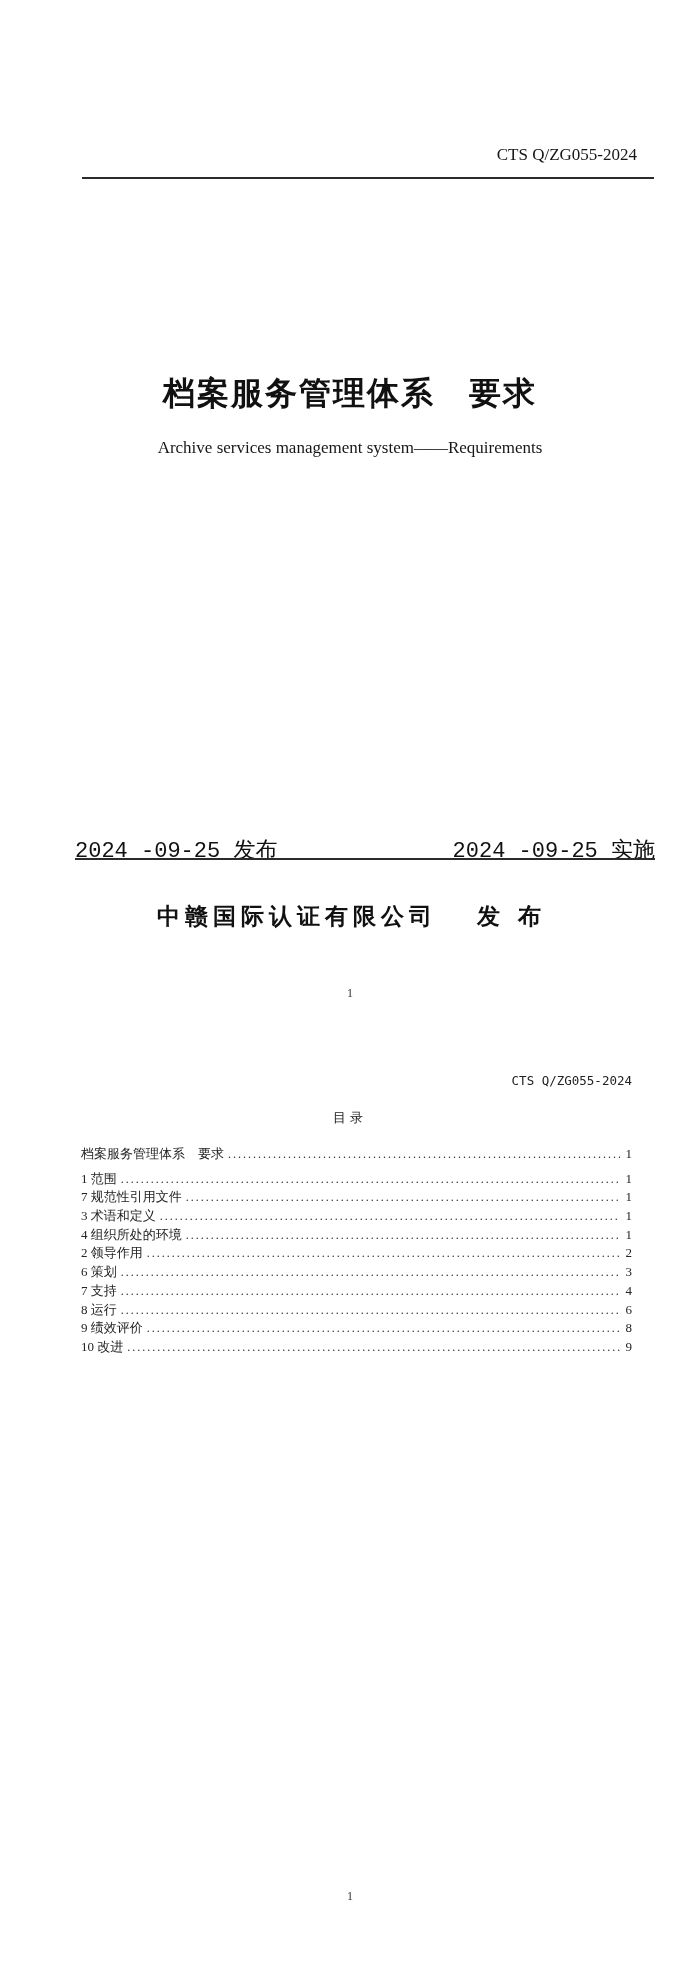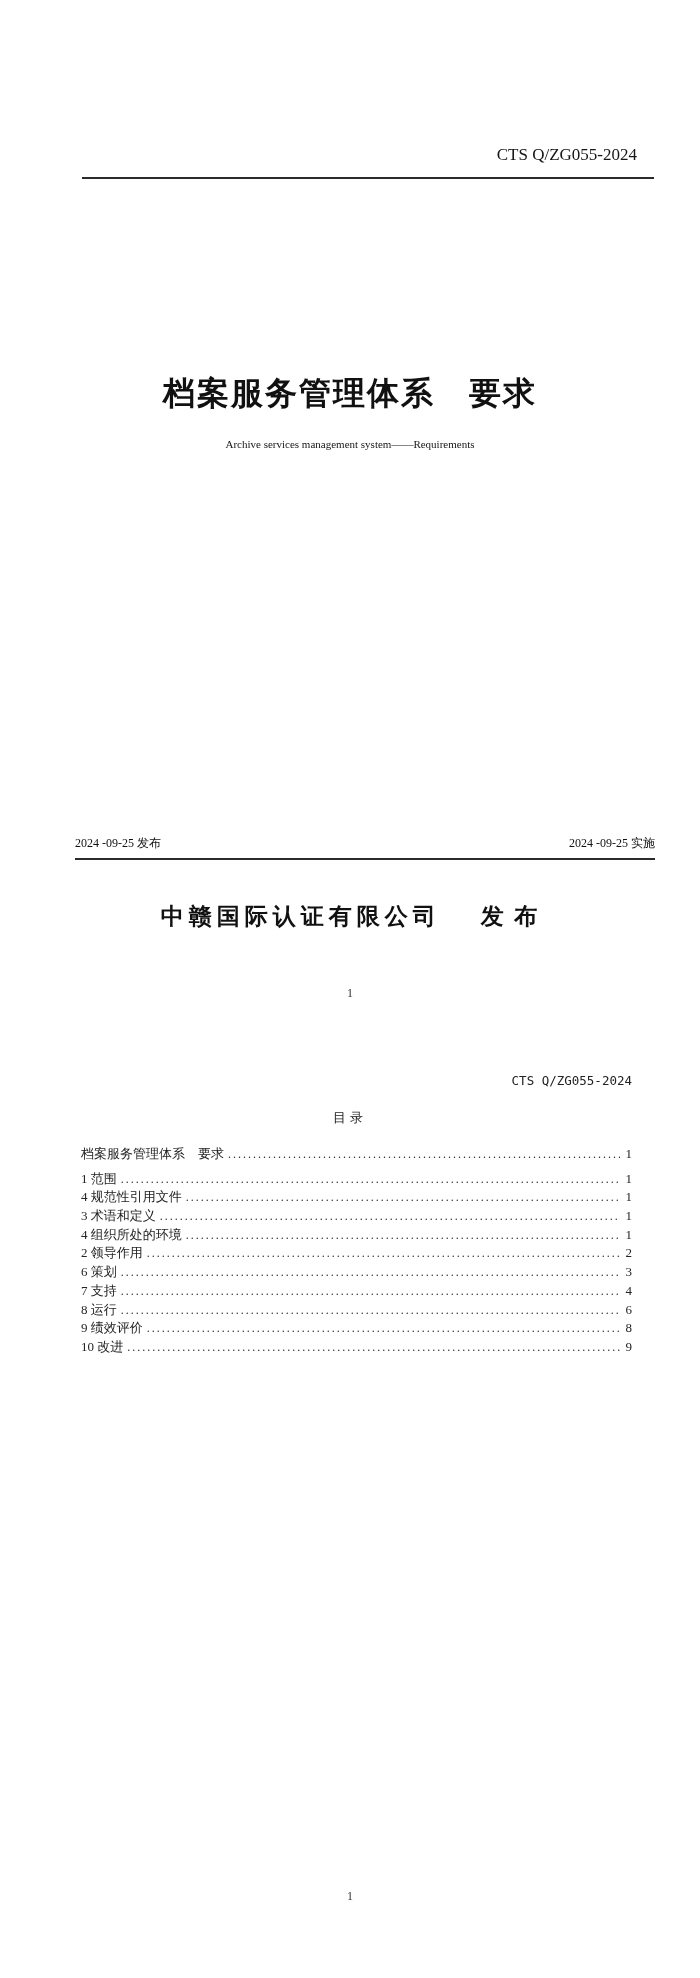--- a/index.html
+++ b/index.html
@@ -35,52 +35,52 @@
     font-family: "Liberation Sans", "DejaVu Sans", sans-serif;
     font-weight: bold;
     font-size: 32px;
     letter-spacing: 2px;
     color: #111111;
     white-space: nowrap;
   }
   .doc-subtitle {
     top: 438px; left: 0; width: 700px;
     text-align: center;
-    font-size: 11px;
+    font-size: 17px;
     color: #161616;
     white-space: nowrap;
   }
   .dates-row {
     top: 835px; left: 75px; width: 580px;
     display: flex;
     justify-content: space-between;
     align-items: flex-start;
-    font-family: Liberation Serif, serif;
-    font-size: 12px;
+    font-family: Liberation Mono, monospace;
+    font-size: 22px;
     color: #111111;
     white-space: nowrap;
   }
   .dates-rule {
     top: 858px; left: 75px; width: 580px; height: 2px;
     background: #2b2b2b;
   }
   .publisher-row {
     top: 901px; left: 0; width: 700px;
     display: flex;
     justify-content: center;
     align-items: flex-end;
     gap: 40px;
     font-family: "Liberation Sans", "DejaVu Sans", sans-serif;
     font-weight: bold;
     font-size: 23px;
     color: #111111;
     white-space: nowrap;
   }
   .publisher-name { letter-spacing: 5px; }
-  .publisher-action { letter-spacing: 2px; }
+  .publisher-action { letter-spacing: 2px; font-family: Liberation Mono, monospace; }
   .p1-page-num {
     top: 986px; left: 0; width: 700px;
     text-align: center;
     font-size: 12px;
     color: #333333;
   }
 
   
   .p2-header-code {
     top: 1073px; right: 68px;
@@ -164,21 +164,21 @@
     <span class="toc-page">1</span>
   </div>
 
   <div class="toc-row">
     <span class="toc-label">1 范围</span>
     <span class="toc-leader">........................................................................................................................................................................................................</span>
     <span class="toc-page">1</span>
   </div>
 
   <div class="toc-row">
-    <span class="toc-label">4 规范性引用文件</span>
+    <span class="toc-label">7 规范性引用文件</span>
     <span class="toc-leader">........................................................................................................................................................................................................</span>
     <span class="toc-page">1</span>
   </div>
 
   <div class="toc-row">
     <span class="toc-label">3 术语和定义</span>
     <span class="toc-leader">........................................................................................................................................................................................................</span>
     <span class="toc-page">1</span>
   </div>
 

